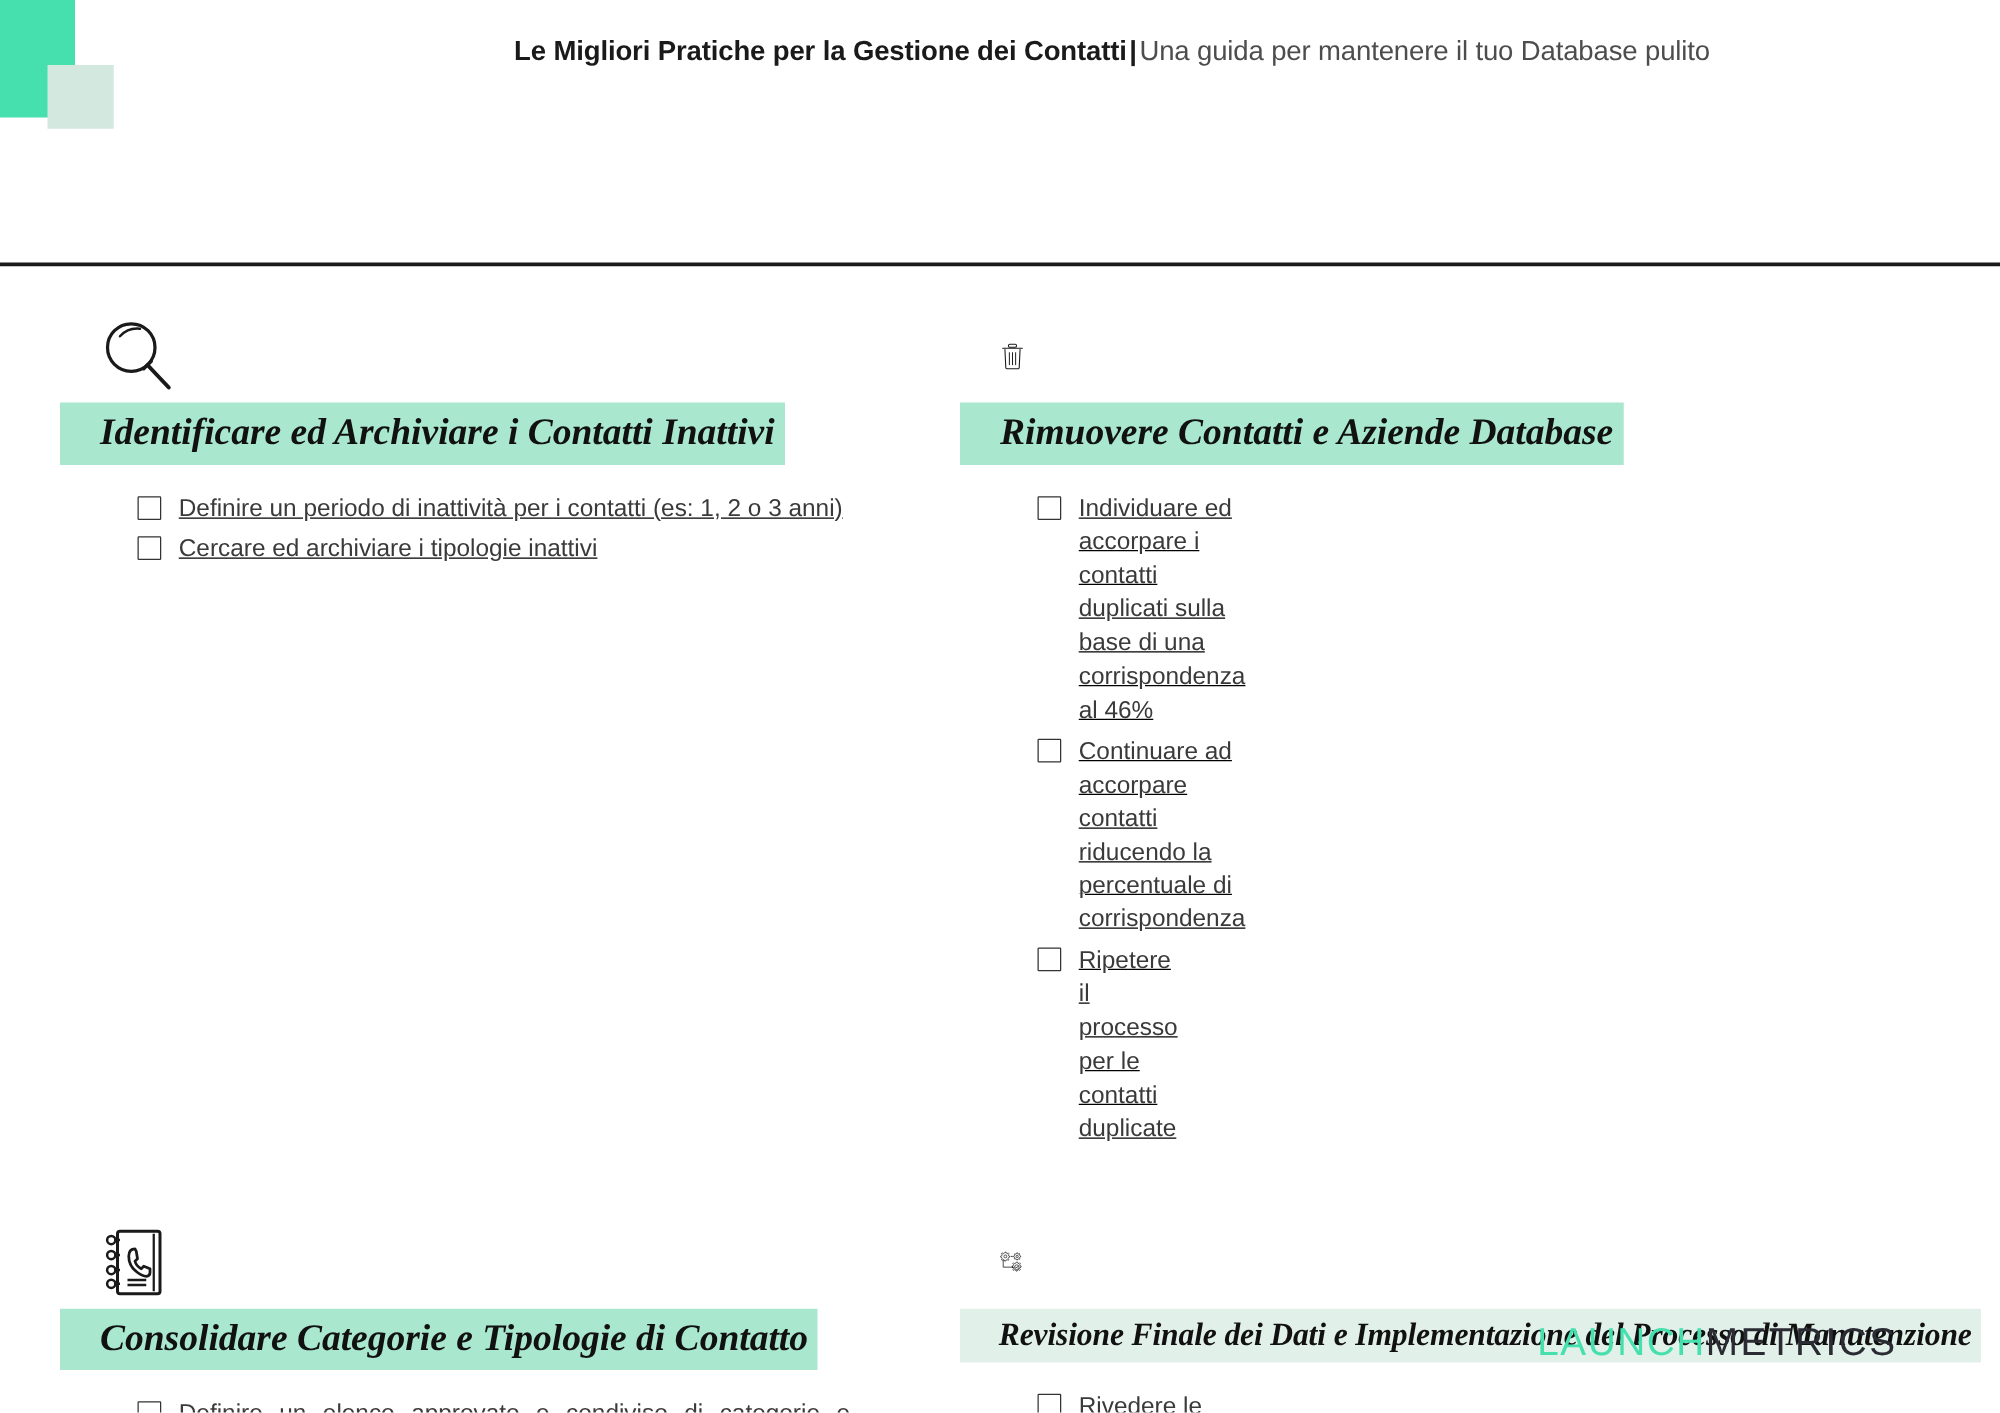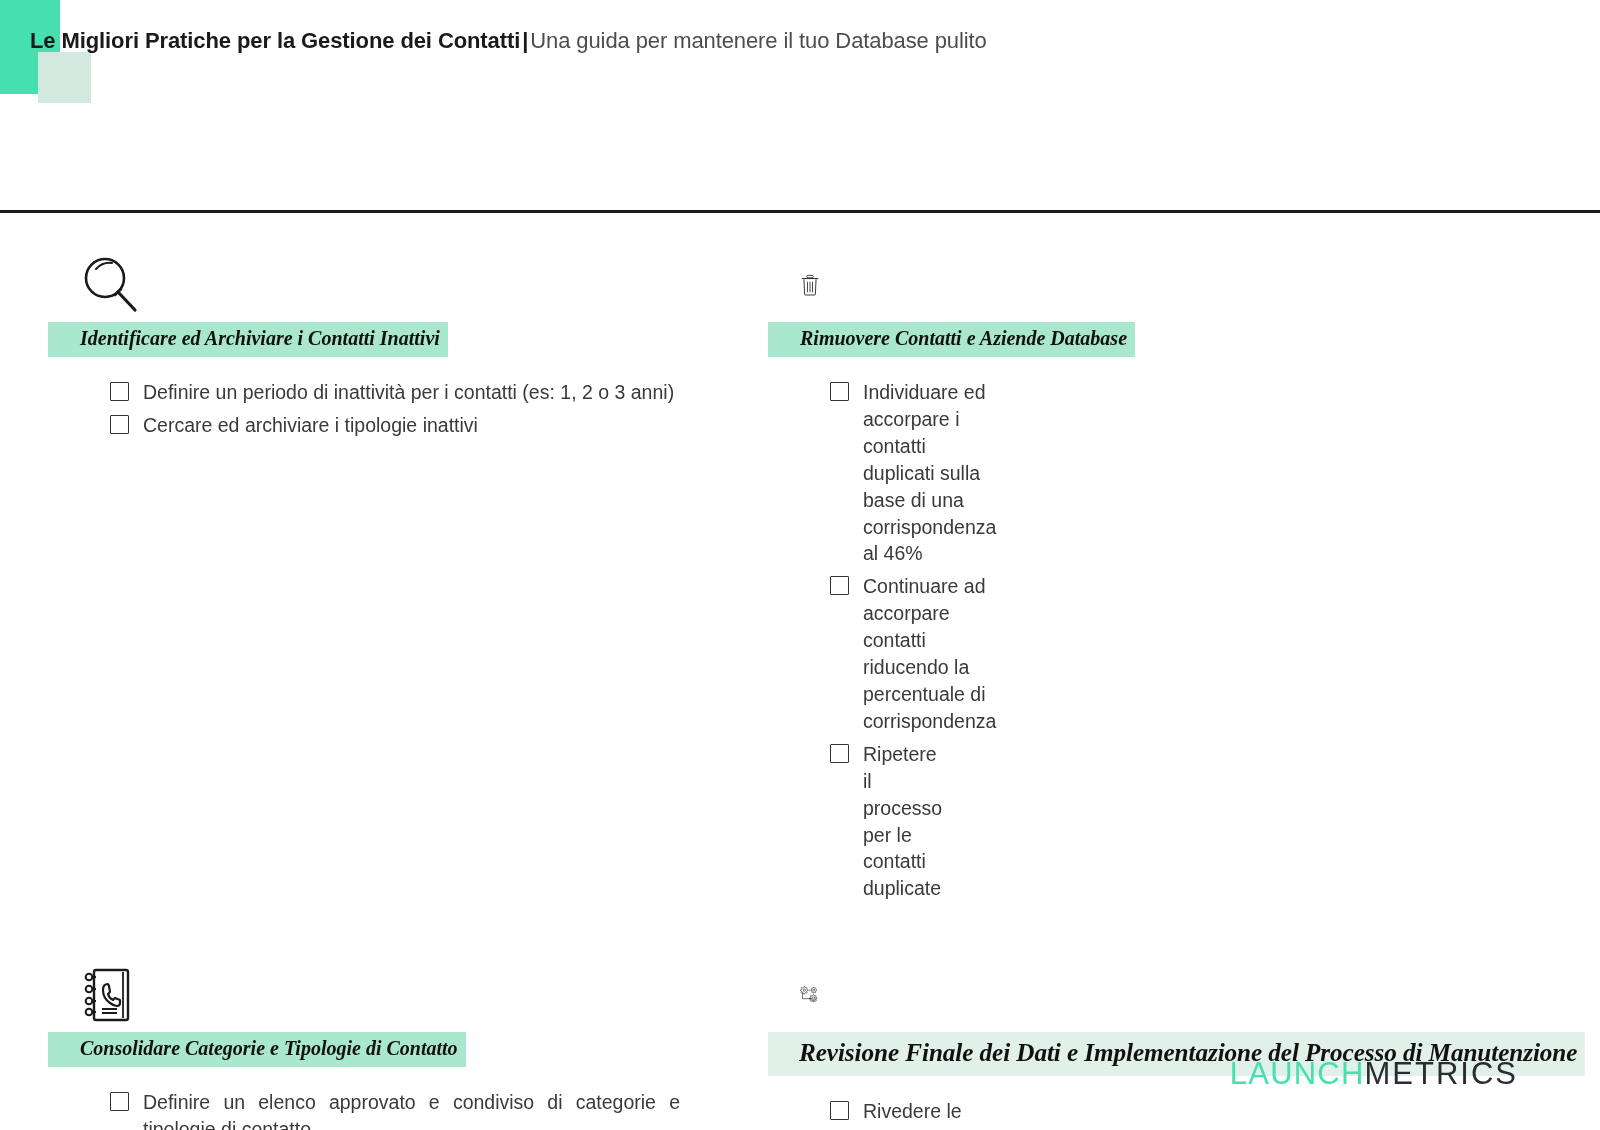--- a/index.html
+++ b/index.html
@@ -34,21 +34,21 @@
   }
 
   
   .header {
     position: absolute;
     left: 0; top: 0;
     width: 1368px;
     height: 82px;
     display: flex;
     align-items: center;
-    justify-content: flex-start;
+    justify-content: flex-end;
   }
   .header-text {
     font-family: "Liberation Sans Narrow", "Liberation Sans", sans-serif;
     font-size: 22px;
     letter-spacing: -0.1px;
     white-space: nowrap;
     padding-left: 30px;
   }
   .header-text .strong {
     font-weight: bold;
@@ -110,21 +110,21 @@
     margin-bottom: 6px;
   }
   .sec-icon svg { display: block; }
 
   
   .sec-heading {
     display: inline-block;
     font-family: "Liberation Serif", "DejaVu Serif", serif;
     font-weight: bold;
     font-style: italic;
-    font-size: 20px;
+    font-size: 30px;
     line-height: 1.45;
     color: #111111;
     padding: 2px 8px 4px 32px;
     margin-left: -32px;
     white-space: nowrap;
   }
   .hl-strong { background: #A9E8CE; }
   .hl-soft   { background: #E2F0EA; }
   .sec-heading.narrow {
     font-size: 26px;
@@ -135,20 +135,21 @@
 
   
   .check-list {
     margin-top: 22px;
     padding-left: 30px;
   }
   .check-item {
     display: flex;
     align-items: flex-start;
     margin-bottom: 6px;
+    text-decoration: underline;
   }
   .check-item + .check-item { margin-top: 4px; }
   .checkbox {
     flex: 0 0 auto;
     width: 19px;
     height: 19px;
     border: 1.6px solid #333333;
     border-radius: 1px;
     margin-right: 14px;
     margin-top: 3px;

